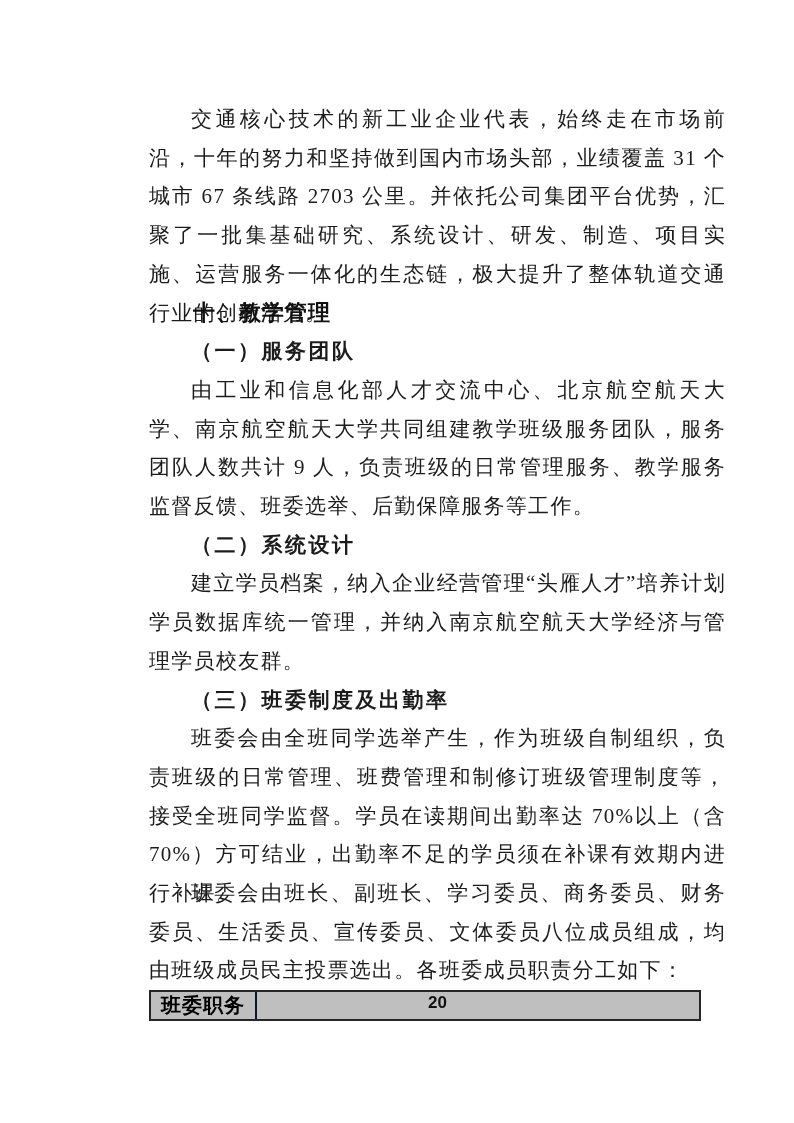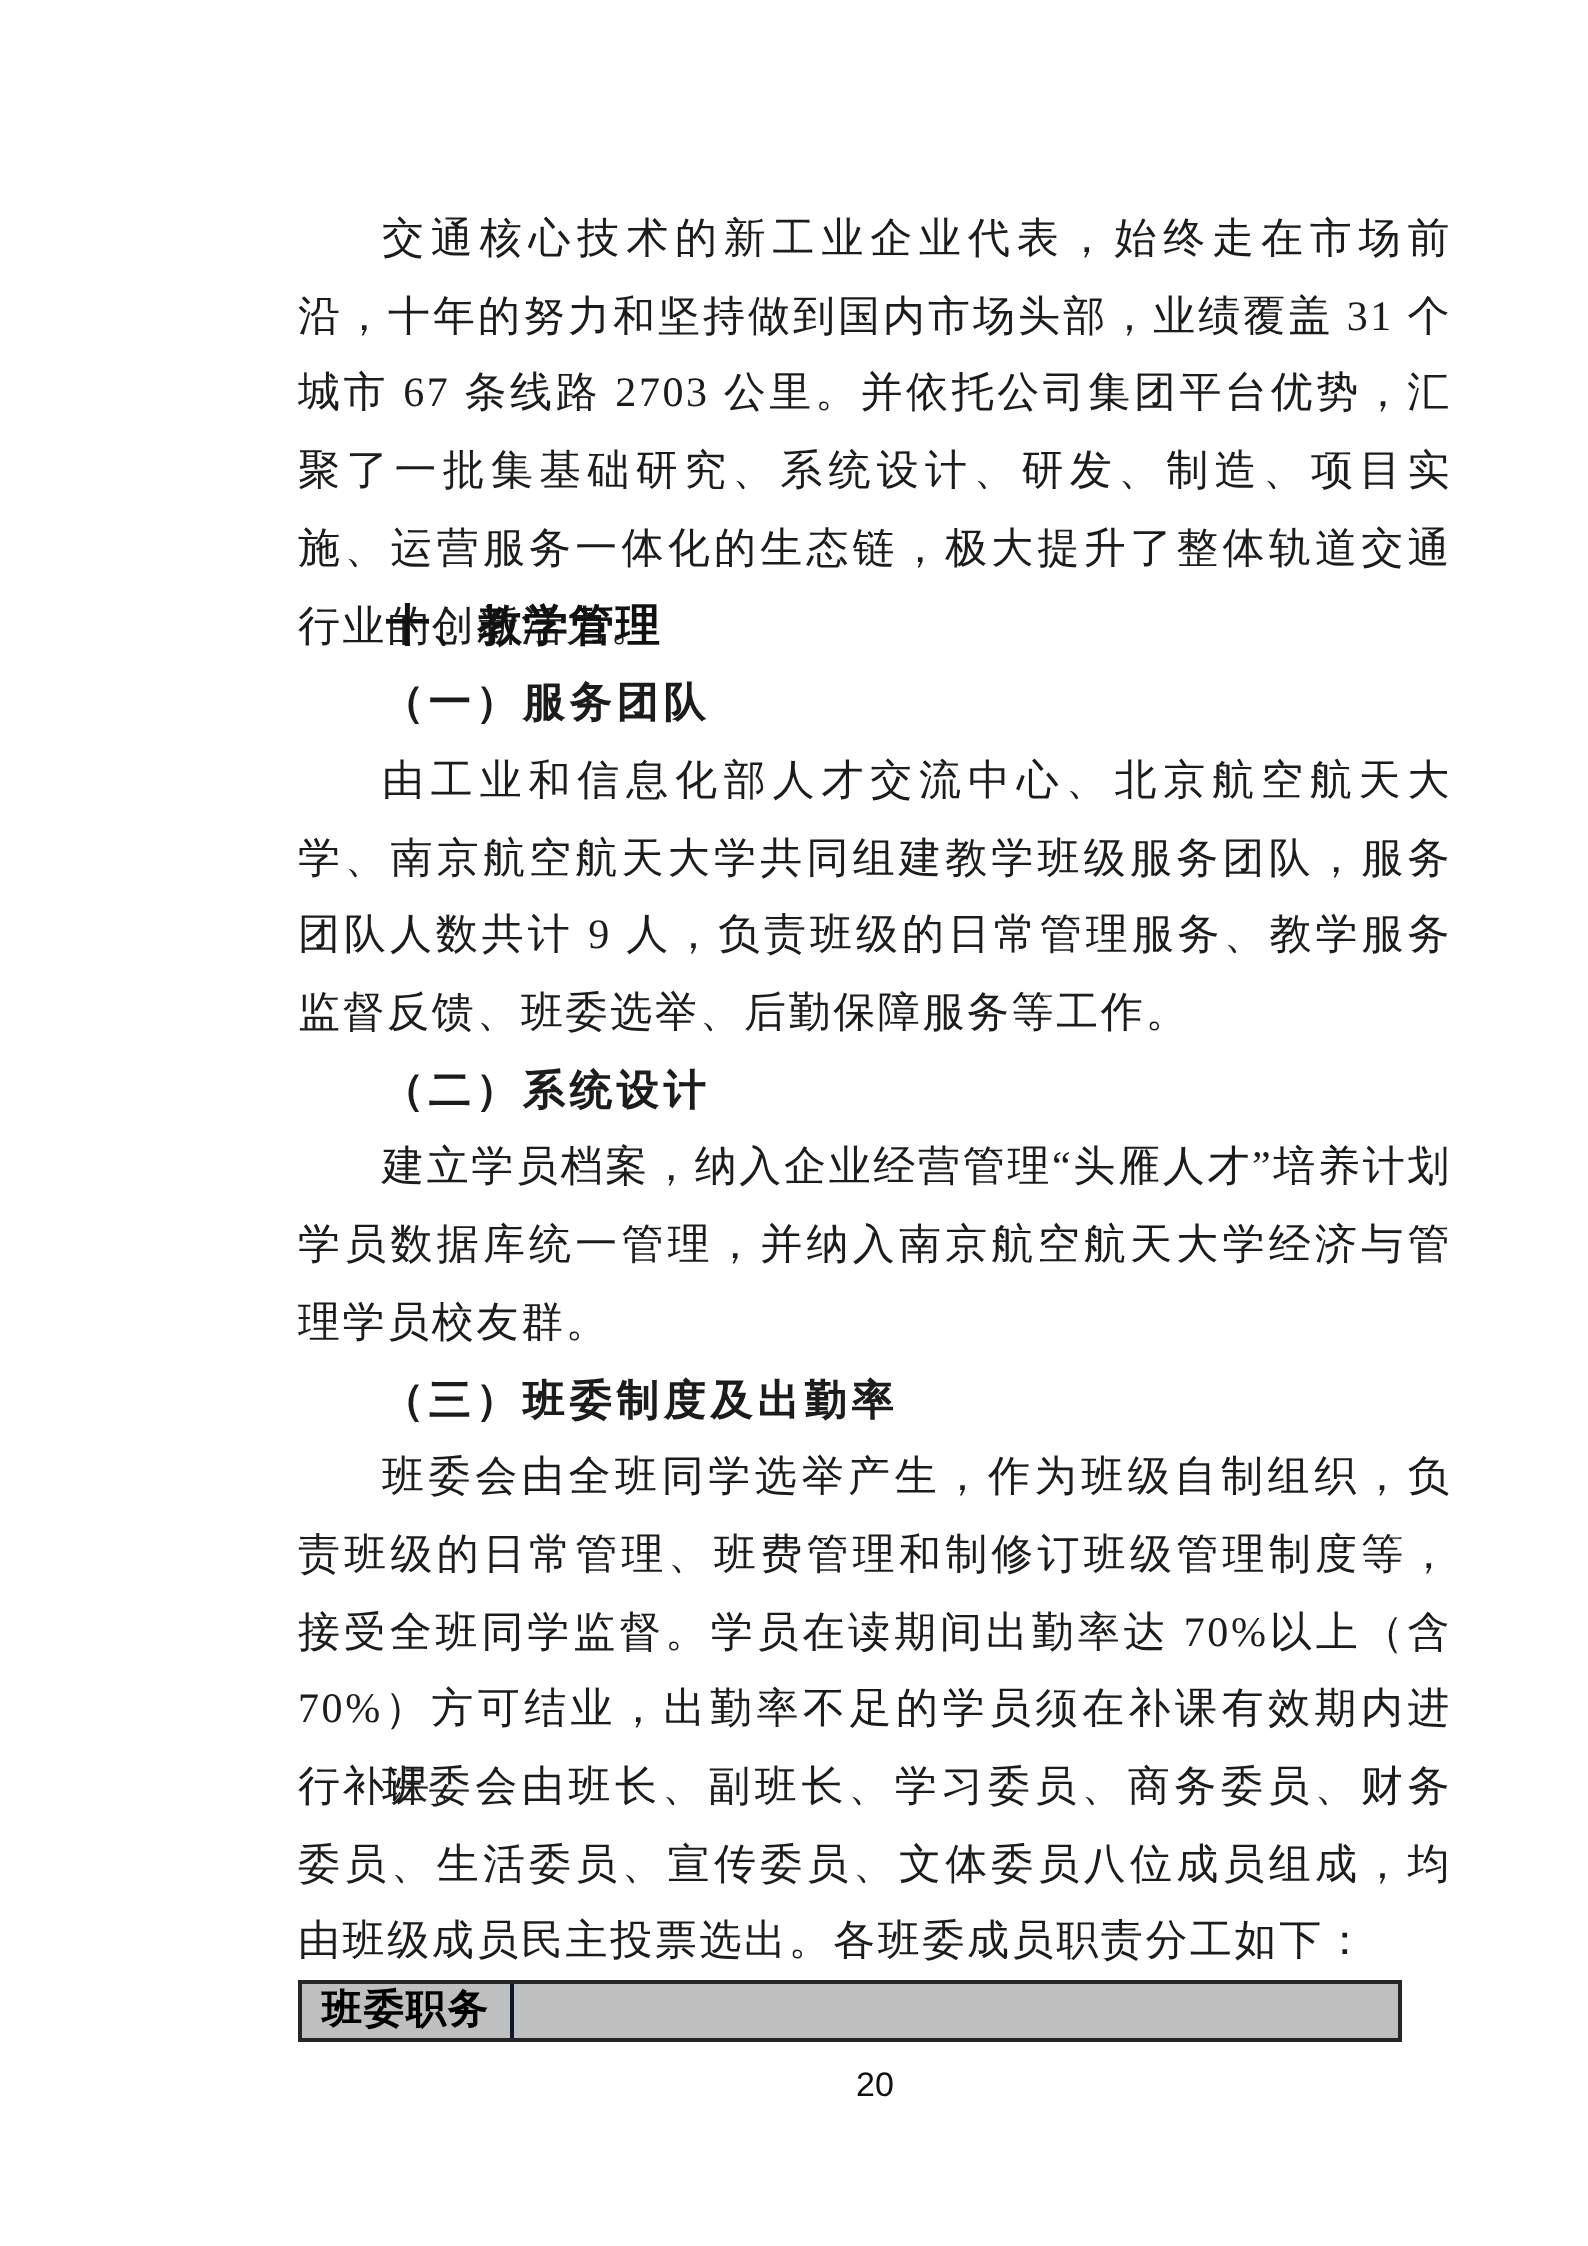--- a/index.html
+++ b/index.html
@@ -103,16 +103,16 @@
     <h3 class="blk sub-heading" style="top: 580.5px;">（三）班委制度及出勤率</h3>
 
     <p class="blk para" style="top: 619.2px;">班委会由全班同学选举产生，作为班级自制组织，负责班级的日常管理、班费管理和制修订班级管理制度等，接受全班同学监督。学员在读期间出勤率达 70%以上（含 70%）方可结业，出勤率不足的学员须在补课有效期内进行补课。</p>
 
     <p class="blk para" style="top: 774px;">班委会由班长、副班长、学习委员、商务委员、财务委员、生活委员、宣传委员、文体委员八位成员组成，均由班级成员民主投票选出。各班委成员职责分工如下：</p>
 
     <div class="blk committee-table" style="top: 890px; background: rgb(191, 191, 191); border-color: rgb(38, 38, 38);">
       <div class="cell cell-position">班委职务</div>
     </div>
 
-    <div class="blk page-number" style="top: 932px;">20</div>
+    <div class="blk page-number" style="top: 892px; font-weight: bold;">20</div>
 
   </div>
 </div>
 
 </body></html>

